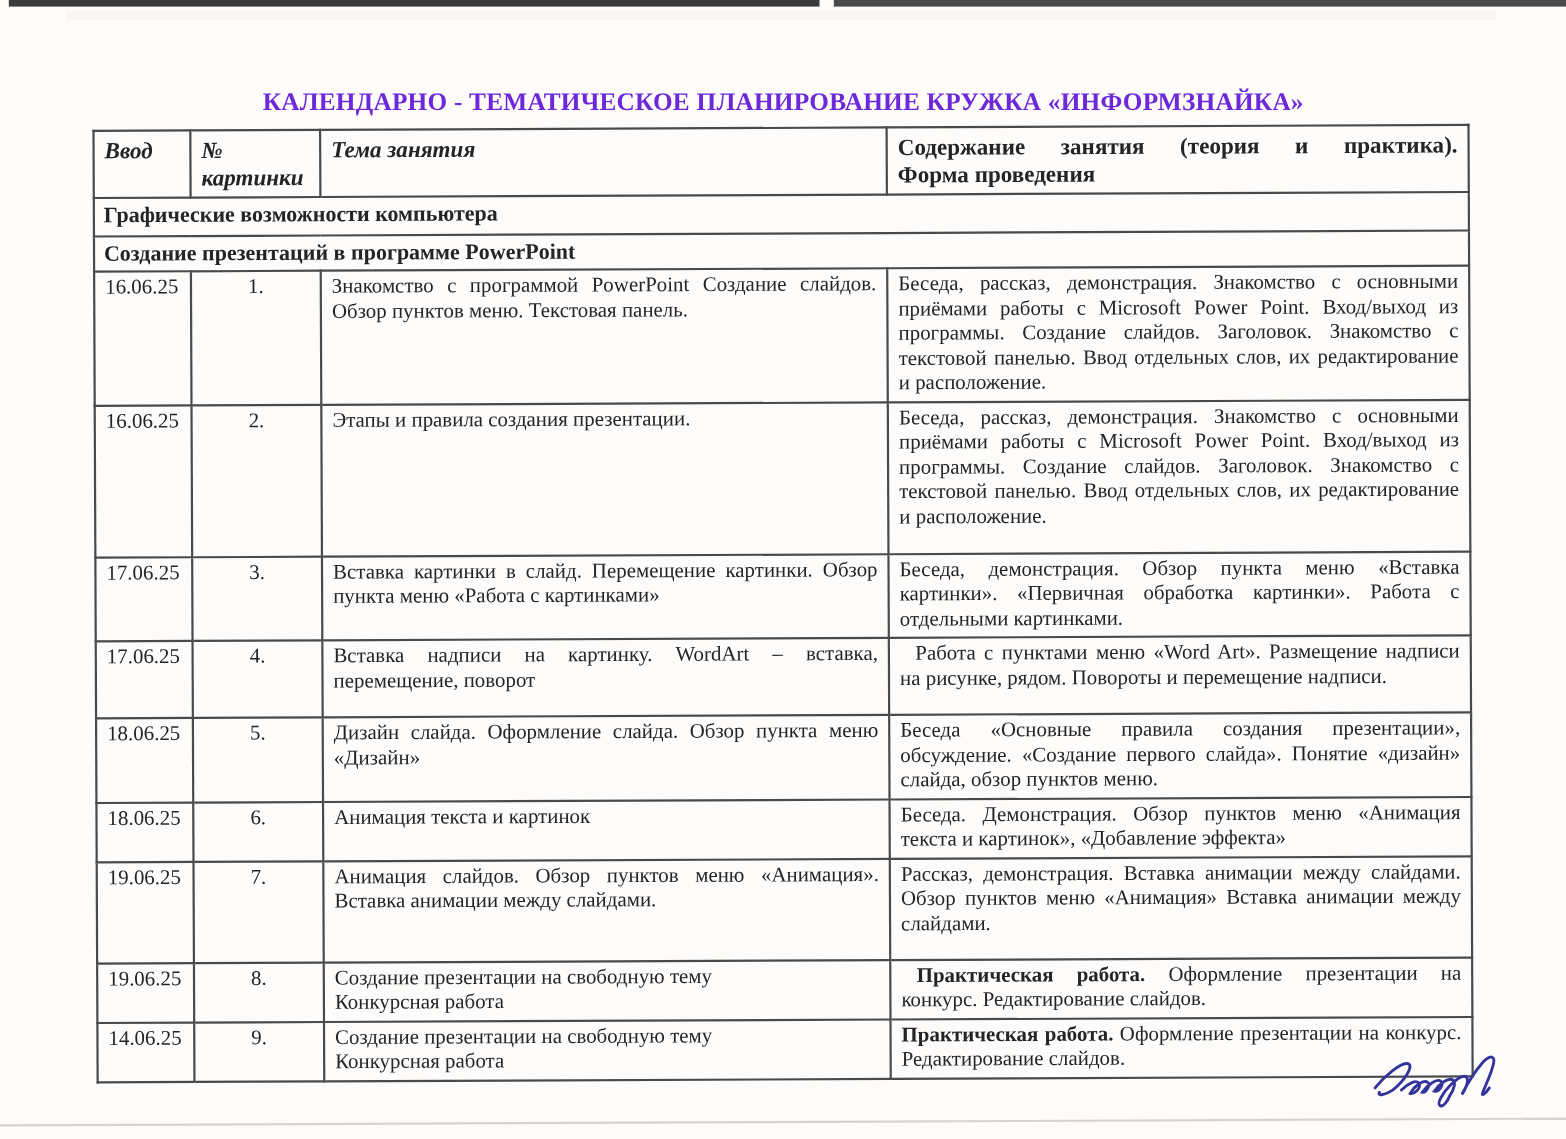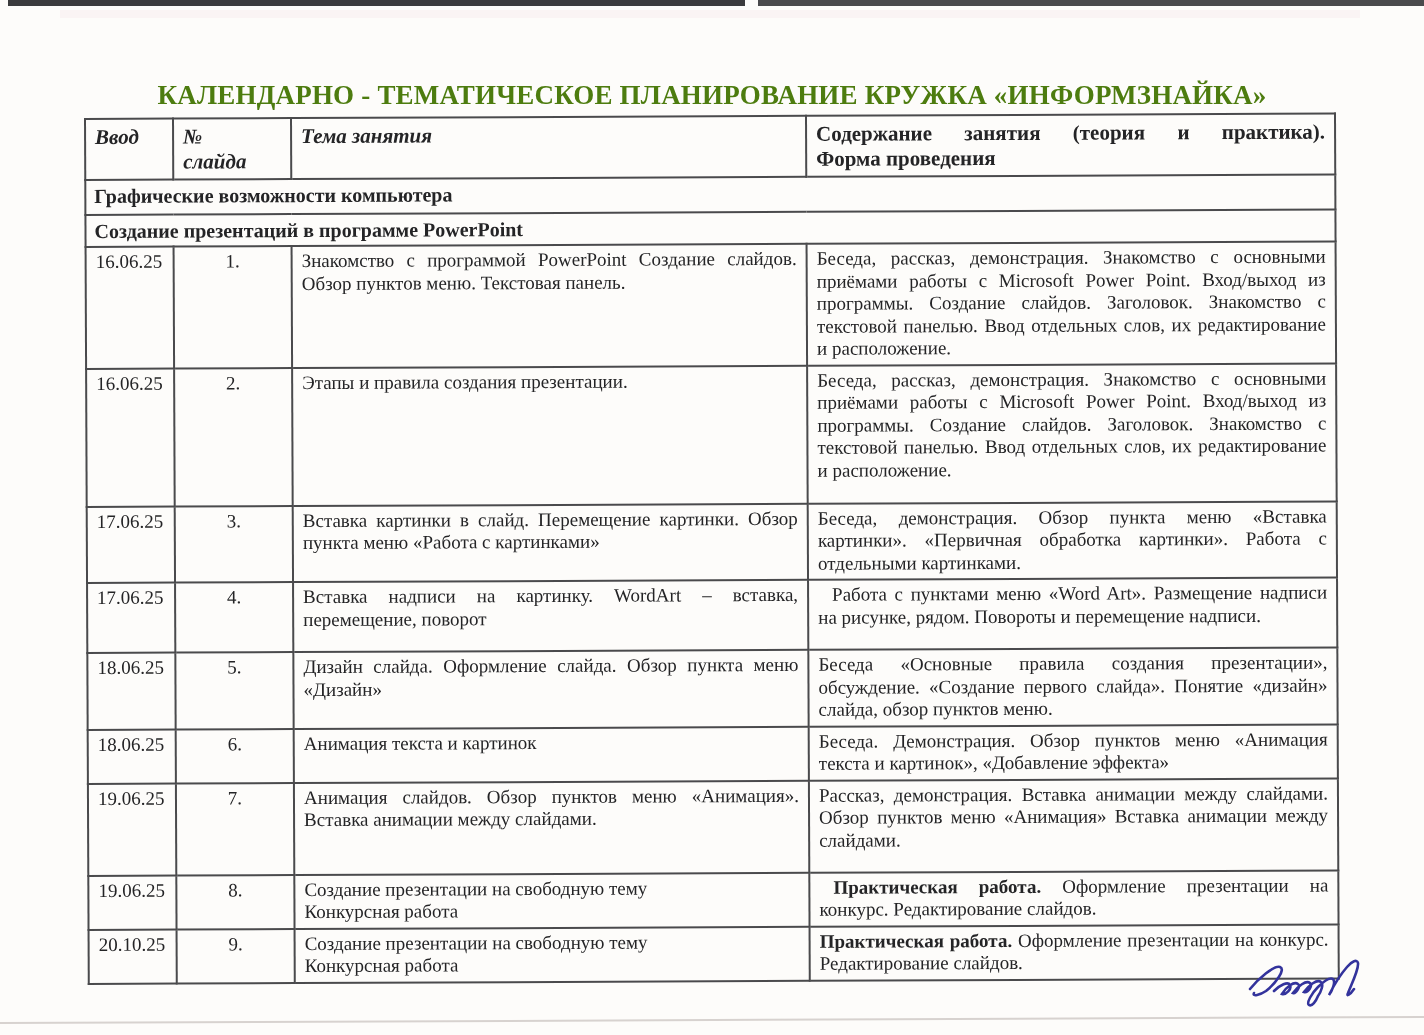--- a/index.html
+++ b/index.html
@@ -14,22 +14,22 @@
   
   .scan-strip{position:absolute;top:0;height:6px;background:#3b3b3d;}
   .scan-strip.s1{left:8px;width:737px;}
   .scan-strip.s2{left:758px;width:666px;background:#4a4a4c;}
   .scan-tint{position:absolute;top:10px;left:60px;width:1300px;height:8px;background:#f7edee;opacity:.55;}
   .scan-bottom-line{position:absolute;top:1019px;left:0;width:1424px;height:2px;background:#d7d2cf;transform:rotate(-0.25deg);}
 
   .title{
     position:absolute;top:80px;left:0;width:100%;
     margin:0;text-align:center;
-    font-size:27px;font-weight:bold;letter-spacing:.2px;
-    color:#4d7c0f;
+    font-size:23px;font-weight:bold;letter-spacing:.2px;
+    color:#6d28d9;
   }
 
   table.plan{
     position:absolute;left:84px;top:118px;
     width:1250px;
     border-collapse:collapse;table-layout:fixed;
     transform:rotate(-0.25deg);transform-origin:left top;
   }
   table.plan td{
     border:2px solid #4a4a4c;
@@ -75,21 +75,21 @@
       <col class="c2">
       <col class="c3">
       <col class="c4">
     </colgroup>
 
   <tbody>
       <tr class="hdr" style="height:60px">
     <td class="it">Ввод</td>
     <td class="it">
       <div>№</div>
-      <div>слайда</div>
+      <div>картинки</div>
     </td>
     <td class="it">Тема занятия</td>
     <td>
       <div class="jline">Содержание занятия (теория и практика).</div>
       <div>Форма проведения</div>
     </td>
   </tr>
 
   <tr class="section" style="height:35px">
     <td colspan="4">Графические возможности компьютера</td>
@@ -149,21 +149,21 @@
 
   <tr style="height:50px">
     <td class="c-date">19.06.25</td>
     <td class="c-num">8.</td>
     <td class="c-topic">Создание презентации на свободную тему
 Конкурсная работа</td>
     <td class="c-content indent1"><b>Практическая работа. </b><span>Оформление презентации на конкурс. Редактирование слайдов.</span></td>
   </tr>
 
   <tr style="height:53px">
-    <td class="c-date">20.10.25</td>
+    <td class="c-date">14.06.25</td>
     <td class="c-num">9.</td>
     <td class="c-topic">Создание презентации на свободную тему
 Конкурсная работа</td>
     <td class="c-content"><b>Практическая работа. </b><span>Оформление презентации на конкурс. Редактирование слайдов.</span></td>
   </tr>
 </tbody>
   </table>
 
 <div class="signature">
   <svg viewBox="0 0 150 70">

